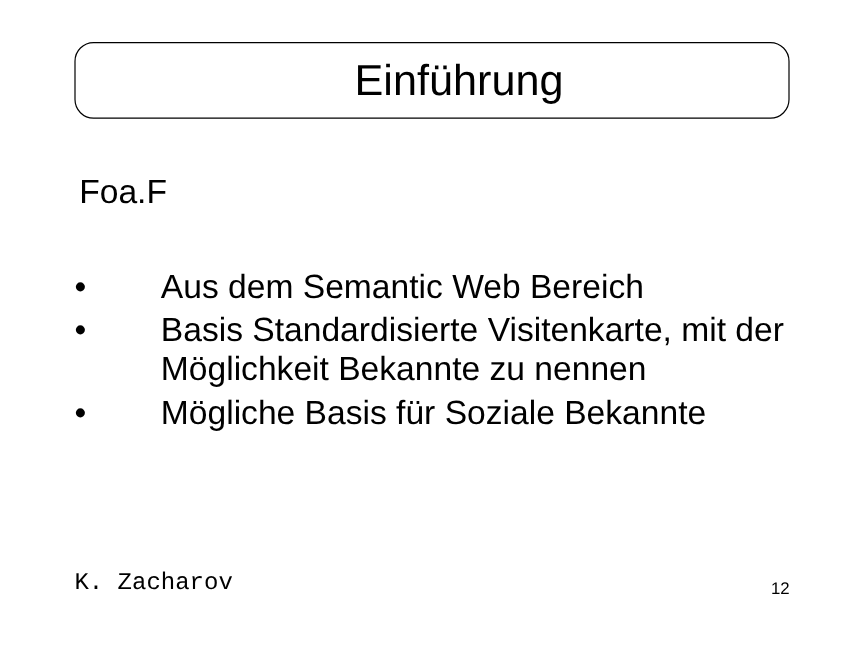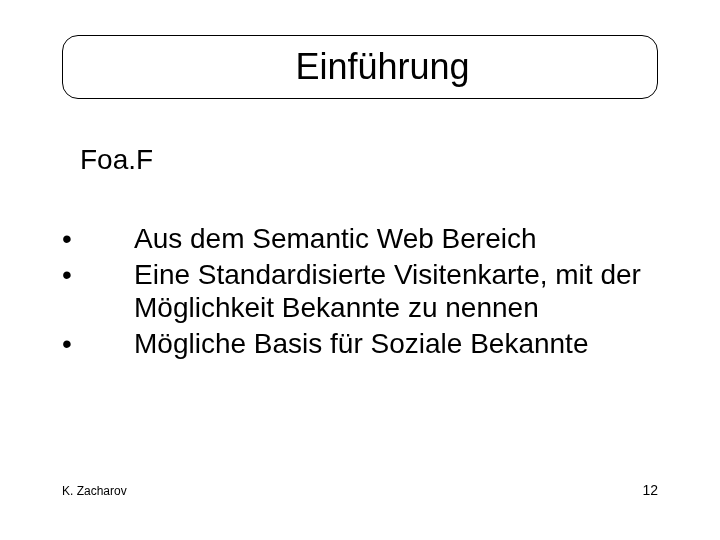--- a/index.html
+++ b/index.html
@@ -31,21 +31,21 @@
     justify-content: center;
     box-sizing: border-box;
     padding-left: 45px;
   }
   .title-text {
     font-size: 36px;
     font-weight: 400;
   }
   .subtitle {
     position: absolute;
-    left: 80px;
+    left: 66px;
     top: 144px;
     font-size: 28px;
   }
   .bullets {
     position: absolute;
     left: 62px;
     top: 222px;
     width: 596px;
     font-size: 28px;
     line-height: 1.2;
@@ -60,21 +60,22 @@
     text-align: left;
   }
   .btext {
     flex: 1 1 auto;
     margin-left: 44px;
   }
   .footer-left {
     position: absolute;
     left: 62px;
     bottom: 42px;
-    font-size: 12px;
+    font-size: 20px;
+    font-family: Liberation Mono, monospace;
   }
   .footer-right {
     position: absolute;
     right: 62px;
     bottom: 42px;
     font-size: 14px;
   }
 </style>
 </head>
 <body>
@@ -87,21 +88,21 @@
 
   <div class="subtitle">Foa.F</div>
 
   <div class="bullets">
     <div class="bullet">
       <span class="dot">•</span>
       <span class="btext">Aus dem Semantic Web Bereich</span>
     </div>
     <div class="bullet">
       <span class="dot">•</span>
-      <span class="btext">Eine Standardisierte Visitenkarte, mit der Möglichkeit Bekannte zu nennen</span>
+      <span class="btext">Basis Standardisierte Visitenkarte, mit der Möglichkeit Bekannte zu nennen</span>
     </div>
     <div class="bullet">
       <span class="dot">•</span>
       <span class="btext">Mögliche Basis für Soziale Bekannte</span>
     </div>
   </div>
 
   <div class="footer-left">K. Zacharov</div>
   <div class="footer-right">12</div>
 

